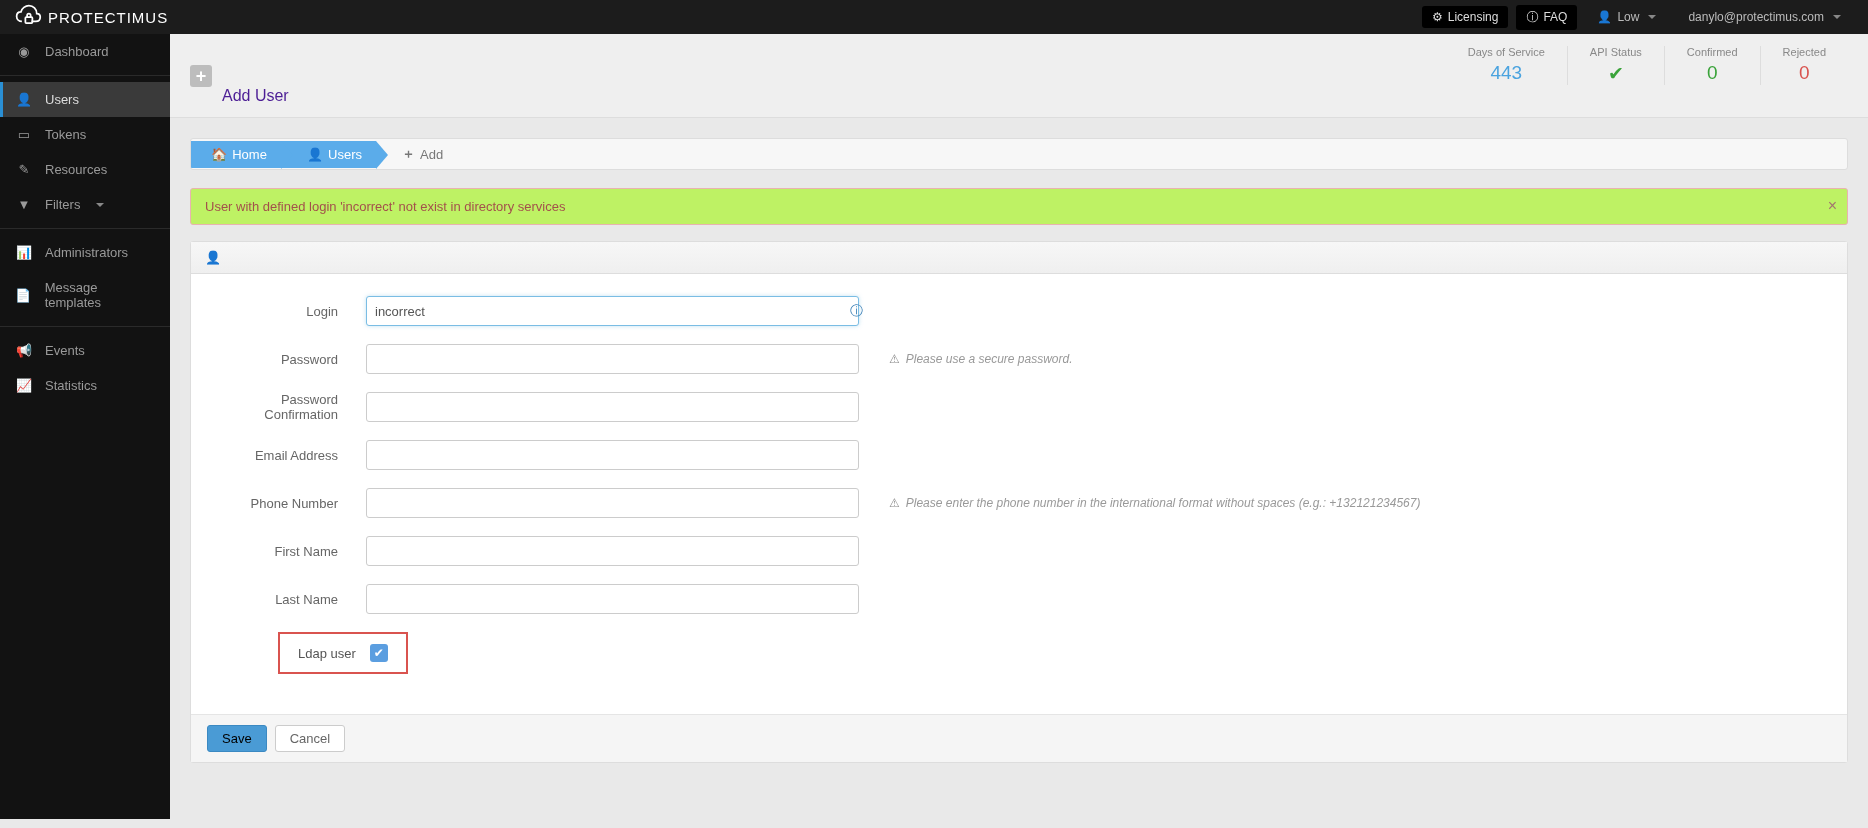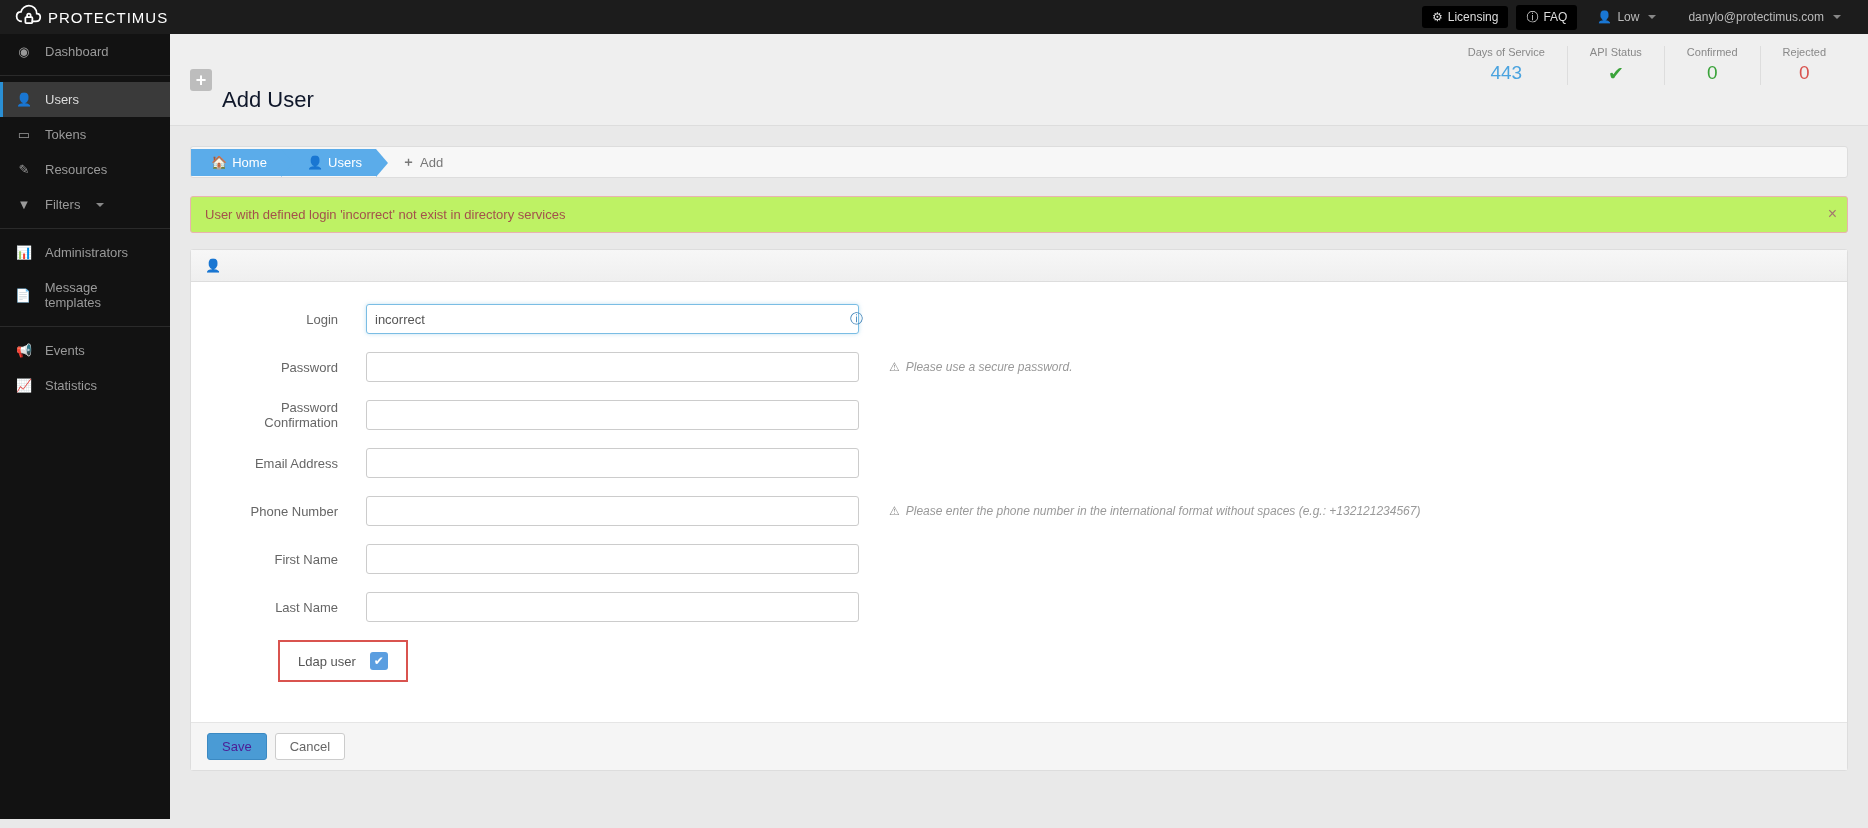--- a/index.html
+++ b/index.html
@@ -15,21 +15,21 @@
 .layout { display: flex; min-height: calc(100vh - 43px); }
 .sidebar { width: 170px; background: #121212; color: #888; flex-shrink: 0; }
 .side-item { display: flex; align-items: center; gap: 12px; padding: 10px 15px; color: #9a9a9a; cursor: pointer; font-size: 13px; }
 .side-item.active { background: #3a3a3a; border-left: 3px solid #2a8fd4; padding-left: 12px; color: #ddd; }
 .side-item .ico { width: 18px; text-align: center; }
 .side-sep { height: 1px; background: #2a2a2a; margin: 6px 0; }
 .content { flex: 1; padding: 0; }
 .page-header { background: #efefef; border-bottom: 1px solid #ddd; padding: 12px 20px; display: flex; align-items: flex-start; }
 .ph-left { display: flex; align-items: center; gap: 10px; }
 .ph-icon { width: 22px; height: 22px; background: #bdbdbd; border-radius: 3px; display: flex; align-items: center; justify-content: center; color: #fff; font-weight: bold; font-size: 18px; line-height: 1; }
-.ph-title { font-size: 22px; color: #0f172a; font-weight: 400; margin-top: 41px; }
+.ph-title { font-size: 16px; color: #4c1d95; font-weight: 400; margin-top: 41px; }
 .stats { margin-left: auto; display: flex; }
 .stat { padding: 0 22px; border-left: 1px solid #ddd; text-align: center; }
 .stat:first-child { border-left: none; }
 .stat-label { font-size: 11px; color: #888; margin-bottom: 4px; }
 .stat-val { font-size: 19px; }
 .c-blue { color: #4aa3df; }
 .c-green { color: #3aa33a; }
 .c-red { color: #d9534f; }
 .main-body { padding: 20px; }
 .breadcrumbs { display: flex; align-items: center; margin-bottom: 18px; border: 1px solid #ddd; border-radius: 3px; background: #f7f7f7; overflow: hidden; }
@@ -49,21 +49,21 @@
 .form-input { width: 493px; height: 30px; border: 1px solid #ccc; border-radius: 3px; padding: 4px 8px; font-size: 13px; color: #555; background: #fff; }
 .form-input.focused { border: 1px solid #7abde4; box-shadow: 0 0 4px rgba(108,179,222,0.4); background: #fff; }
 .input-wrap { position: relative; width: 505px; }
 .input-info { position: absolute; right: 8px; top: 50%; transform: translateY(-50%); color: #3a7fb5; }
 .form-hint { margin-left: 30px; color: #999; font-style: italic; font-size: 12px; display: flex; align-items: center; gap: 6px; }
 .form-hint .warn { color: #888; font-style: normal; }
 .highlight-box { border: 2px solid #d9534f; display: inline-flex; align-items: center; padding: 10px 18px; gap: 14px; }
 .checkbox { width: 18px; height: 18px; border-radius: 3px; background: #5b9ee0; display: inline-flex; align-items: center; justify-content: center; color: #fff; font-size: 12px; cursor: pointer; }
 .panel-footer { background: #f5f5f5; border-top: 1px solid #e5e5e5; padding: 10px 16px; display: flex; gap: 8px; }
 .btn { border-radius: 3px; padding: 5px 14px; font-size: 13px; cursor: pointer; }
-.btn-primary { background: #4a9bd5; color: #4c1d95; border: 1px solid #3b89c2; }
+.btn-primary { background: #4a9bd5; color: #000000; border: 1px solid #3b89c2; }
 .btn-default { background: #fff; color: #666; border: 1px solid #ccc; }
 svg { display: block; }
 </style>
 </head>
 <body>
 
 <div class="topbar">
   <div class="logo">
     <svg class="logo-icon" viewBox="0 0 32 32">
         <path fill="none" stroke="#fff" stroke-width="2" d="M9 21c-3 0-6-2-6-6 0-3 2-5 5-5 1-4 5-7 9-7 5 0 9 4 9 9 3 0 4 2 4 4 0 3-2 5-5 5h-5"></path>

